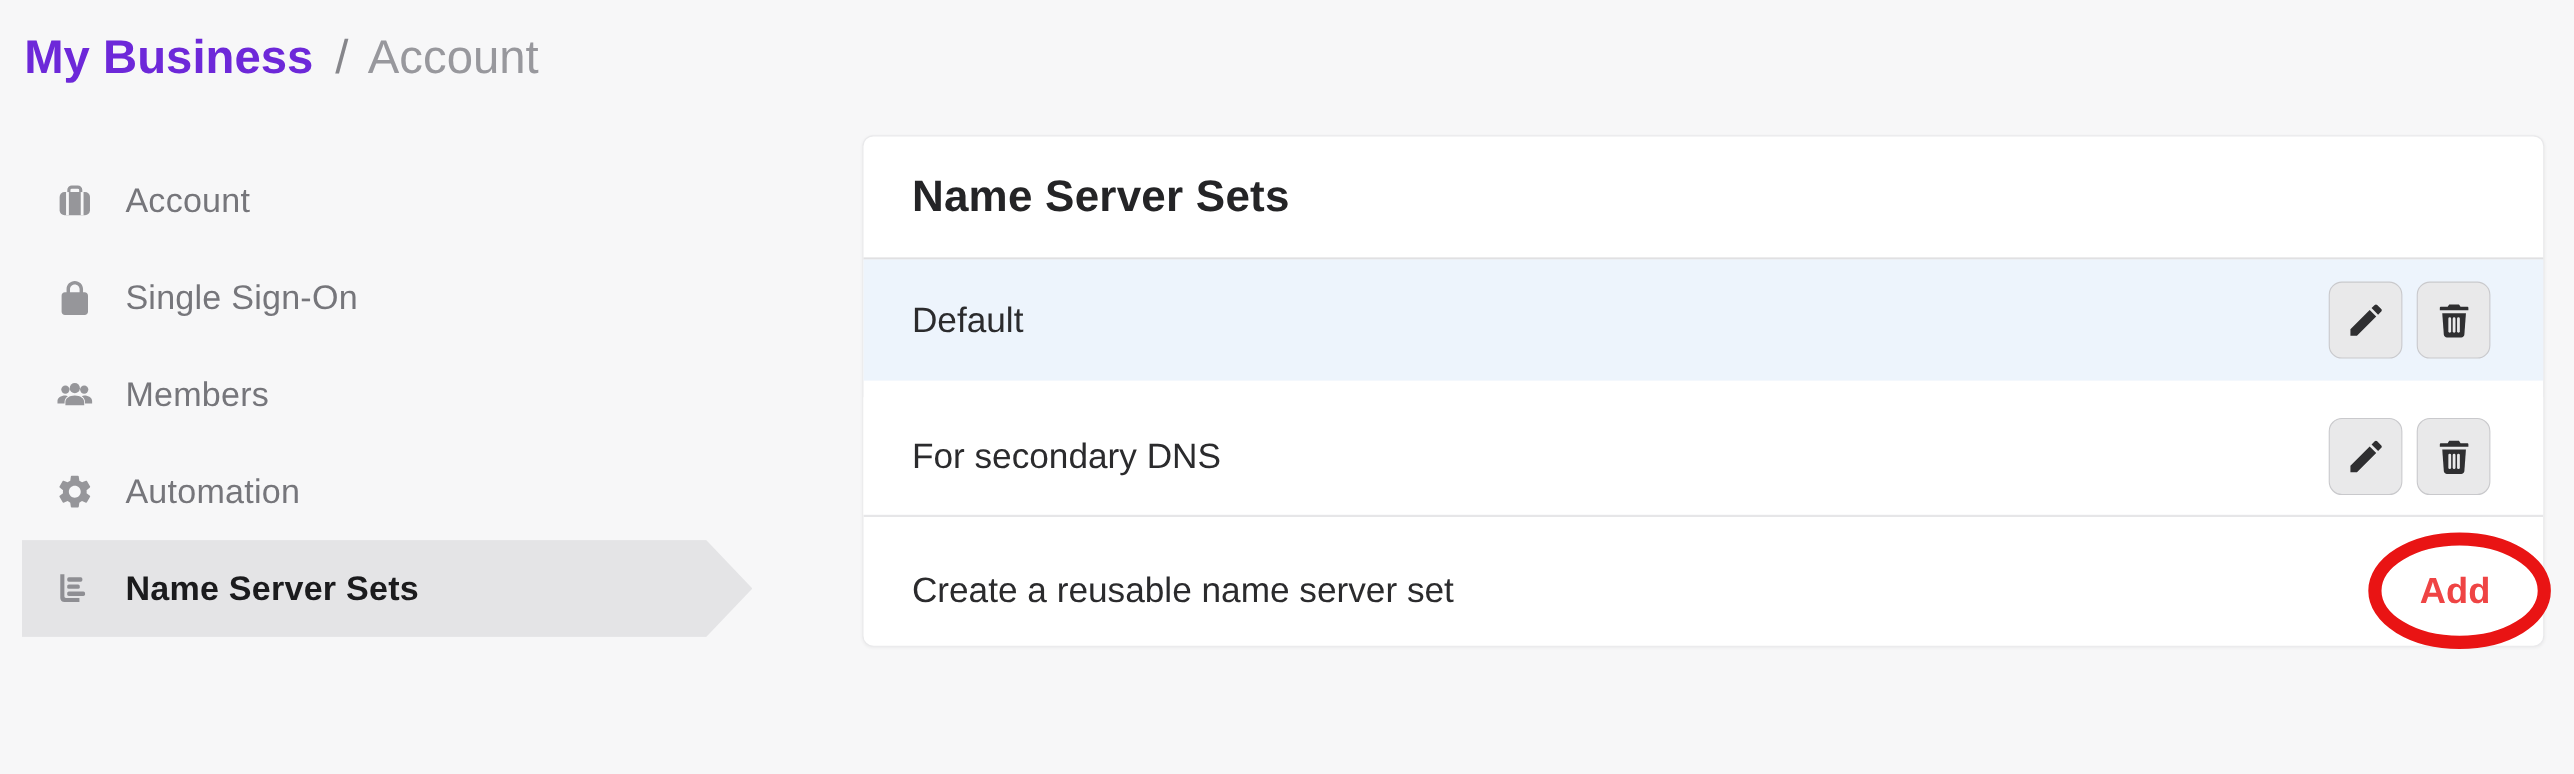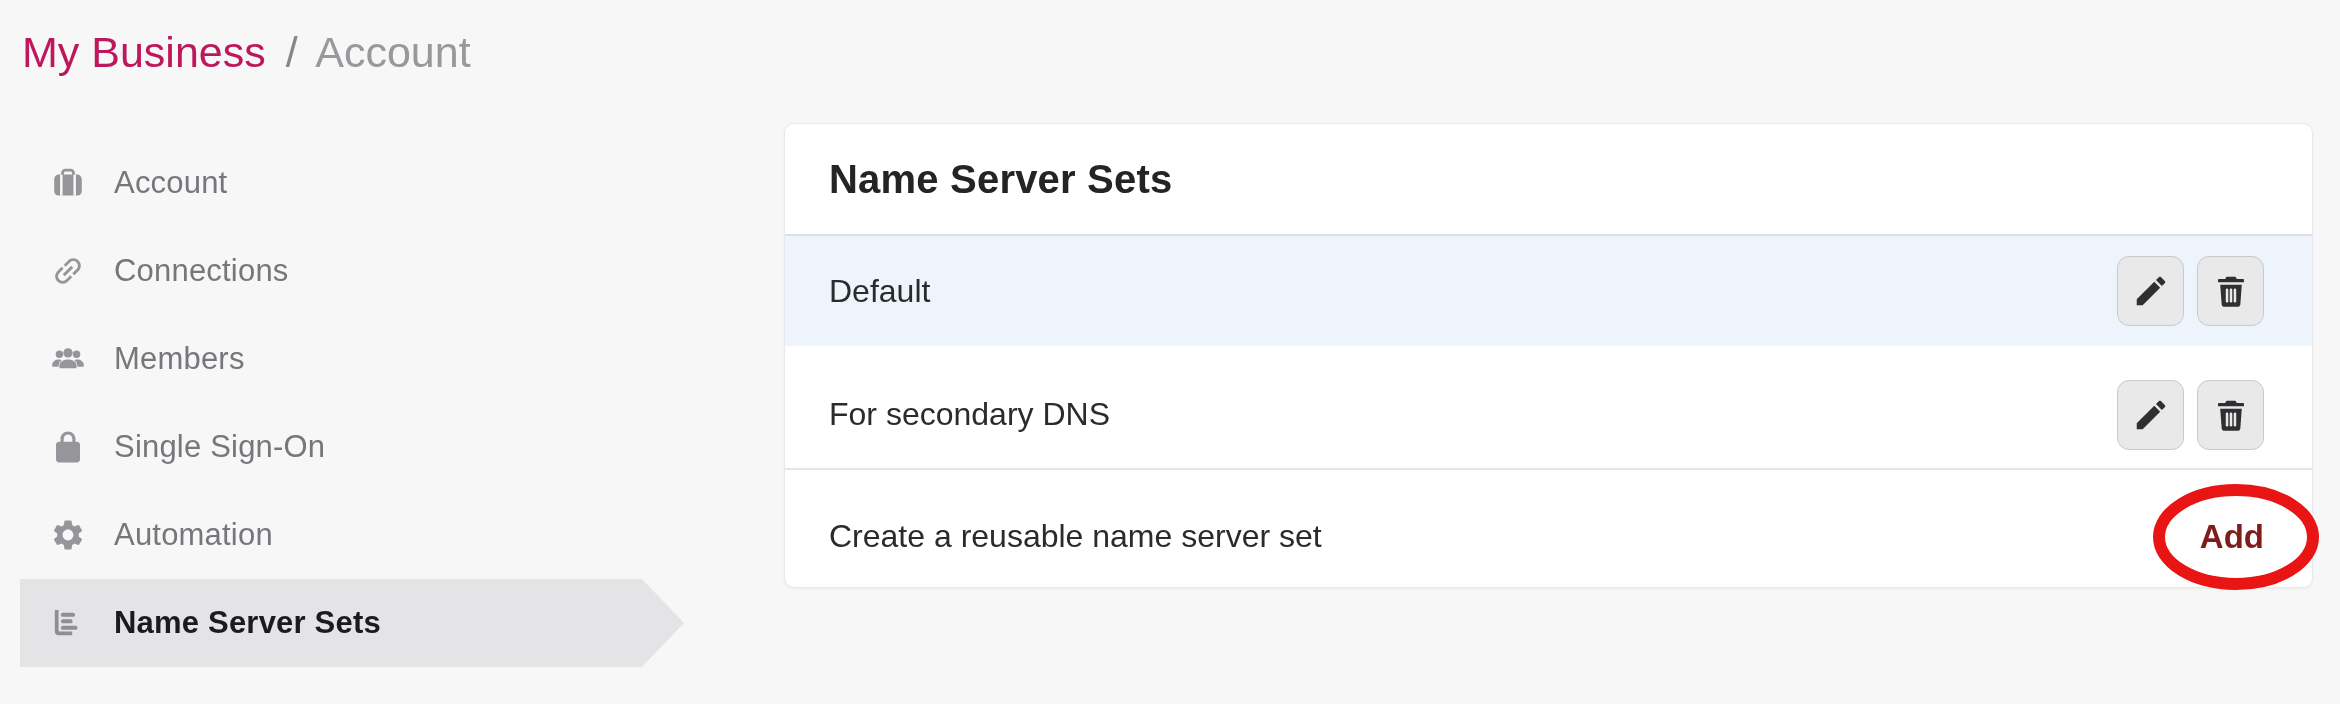--- a/index.html
+++ b/index.html
@@ -10,21 +10,21 @@
     overflow: hidden;
     position: relative;
   }
   * { box-sizing: border-box; }
 
   
   .breadcrumb {
     position: absolute; left: 22px; top: 26px;
     font-size: 43px; line-height: 52px; white-space: nowrap;
   }
-  .crumb-root { color: #be185d; font-weight: 400; text-decoration: none; cursor: pointer; }
+  .crumb-root { color: #6d28d9; font-weight: 700; text-decoration: none; cursor: pointer; }
   .crumb-sep  { color: #86868b; font-weight: 400; margin: 0 8px; }
   .crumb-cur  { color: #98989d; font-weight: 400; }
 
   
   .sidebar { position: absolute; left: 20px; top: 139px; width: 664px; }
   .side-item {
     height: 88px; display: flex; align-items: center;
     padding-left: 30px; cursor: pointer; position: relative;
   }
   .side-item .icon { width: 36px; height: 36px; flex: 0 0 36px; display: flex; align-items: center; justify-content: center; }
@@ -68,21 +68,21 @@
     background: #e9e9ea;
     border: 1px solid #c9c9cc;
     border-radius: 12px;
     display: flex; align-items: center; justify-content: center;
     cursor: pointer; padding: 0;
   }
   .icon-btn svg { width: 38px; height: 38px; }
 
   .add-link {
     margin-left: auto;
-    font-size: 33px; font-weight: 700; color: #7f1d1d;
+    font-size: 33px; font-weight: 700; color: #ef4444;
     text-decoration: none; cursor: pointer;
     position: relative; z-index: 1;
   }
   .annotation {
     position: absolute; left: 1361px; top: 5px;
     width: 180px; height: 124px; pointer-events: none; z-index: 2;
   }
 </style>
 </head>
 <body>
@@ -100,57 +100,47 @@
       <svg viewBox="0 0 24 24">
         <rect x="8.4" y="3.4" width="7.2" height="5.4" rx="1.8" fill="none" stroke="#96969a" stroke-width="1.9"></rect>
         <rect x="2.8" y="6.4" width="18.4" height="14" rx="3" fill="#96969a"></rect>
         <rect x="6.7" y="6.4" width="1.7" height="14" fill="#f7f7f8"></rect>
         <rect x="15.6" y="6.4" width="1.7" height="14" fill="#f7f7f8"></rect>
       </svg>
     </span>
     <span class="label">Account</span>
   </div>
 
-  <div class="side-item">
-    <span class="icon">
-      <svg viewBox="0 0 24 24">
-        <g transform="rotate(-45 12 12)" fill="#96969a">
-          <path d="M3.9 12c0-1.71 1.39-3.1 3.1-3.1h4V7H7c-2.76 0-5 2.24-5 5s2.24 5 5 5h4v-1.9H7c-1.71 0-3.1-1.39-3.1-3.1zM8 13h8v-2H8v2zm9-6h-4v1.9h4c1.71 0 3.1 1.39 3.1 3.1s-1.39 3.1-3.1 3.1h-4V17h4c2.76 0 5-2.24 5-5s-2.24-5-5-5z"></path>
-        </g>
-      </svg>
-    </span>
-    <span class="label">Connections</span>
+
+  <div class="side-item">
+    <span class="icon">
+      <svg viewBox="0 0 24 24" fill="#96969a">
+        <path d="M18 8.5h-1V6.6C17 3.9 14.8 1.7 12 1.7S7 3.9 7 6.6v1.9H6c-1.1 0-2 .9-2 2v9.8c0 1.1.9 2 2 2h12c1.1 0 2-.9 2-2v-9.8c0-1.1-.9-2-2-2zM9.1 6.6c0-1.6 1.3-2.9 2.9-2.9s2.9 1.3 2.9 2.9v1.9H9.1V6.6z"></path>
+      </svg>
+    </span>
+    <span class="label">Single Sign-On</span>
   </div>
 
   <div class="side-item">
     <span class="icon">
       <svg viewBox="0 0 24 24" fill="#96969a">
         <circle cx="6.3" cy="8.8" r="2.5"></circle>
         <path d="M6.3 12.3c-2.8 0-4.8 1.4-4.8 3.4v1.5h4.3v-.9c0-1.5.8-2.7 2-3.5-.5-.3-1-.5-1.5-.5z"></path>
         <circle cx="17.7" cy="8.8" r="2.5"></circle>
         <path d="M17.7 12.3c-.5 0-1 .2-1.5.5 1.2.8 2 2 2 3.5v.9h4.3v-1.5c0-2-2-3.4-4.8-3.4z"></path>
         <circle cx="12" cy="7.9" r="3.1"></circle>
         <path d="M12 12.3c-3.3 0-5.7 1.7-5.7 4v1.9h11.4v-1.9c0-2.3-2.4-4-5.7-4z"></path>
       </svg>
     </span>
     <span class="label">Members</span>
   </div>
 
   <div class="side-item">
     <span class="icon">
       <svg viewBox="0 0 24 24" fill="#96969a">
-        <path d="M18 8.5h-1V6.6C17 3.9 14.8 1.7 12 1.7S7 3.9 7 6.6v1.9H6c-1.1 0-2 .9-2 2v9.8c0 1.1.9 2 2 2h12c1.1 0 2-.9 2-2v-9.8c0-1.1-.9-2-2-2zM9.1 6.6c0-1.6 1.3-2.9 2.9-2.9s2.9 1.3 2.9 2.9v1.9H9.1V6.6z"></path>
-      </svg>
-    </span>
-    <span class="label">Single Sign-On</span>
-  </div>
-
-  <div class="side-item">
-    <span class="icon">
-      <svg viewBox="0 0 24 24" fill="#96969a">
         <path d="M19.14 12.94c.04-.3.06-.61.06-.94 0-.32-.02-.64-.07-.94l2.03-1.58c.18-.14.23-.41.12-.61l-1.92-3.32c-.12-.22-.37-.29-.59-.22l-2.39.96c-.5-.38-1.03-.7-1.62-.94l-.36-2.54c-.04-.24-.24-.41-.48-.41h-3.84c-.24 0-.43.17-.47.41l-.36 2.54c-.59.24-1.13.57-1.62.94l-2.39-.96c-.22-.08-.47 0-.59.22L2.74 8.87c-.12.21-.08.47.12.61l2.03 1.58c-.05.3-.09.63-.09.94s.02.64.07.94l-2.03 1.58c-.18.14-.23.41-.12.61l1.92 3.32c.12.22.37.29.59.22l2.39-.96c.5.38 1.03.7 1.62.94l.36 2.54c.05.24.24.41.48.41h3.84c.24 0 .44-.17.47-.41l.36-2.54c.59-.24 1.13-.56 1.62-.94l2.39.96c.22.08.47 0 .59-.22l1.92-3.32c.12-.22.07-.47-.12-.61l-2.01-1.58zM12 15.6c-1.98 0-3.6-1.62-3.6-3.6s1.62-3.6 3.6-3.6 3.6 1.62 3.6 3.6-1.62 3.6-3.6 3.6z"></path>
       </svg>
     </span>
     <span class="label">Automation</span>
   </div>
 
   <div class="side-item active">
     <span class="icon">
       <svg viewBox="0 0 24 24" fill="#8e8e93">
         <path d="M3.2 3.4h2.5v13.4c0 .5.4.9.9.9h8.2v2.5H5.7c-1.4 0-2.5-1.1-2.5-2.5V3.4z"></path>

